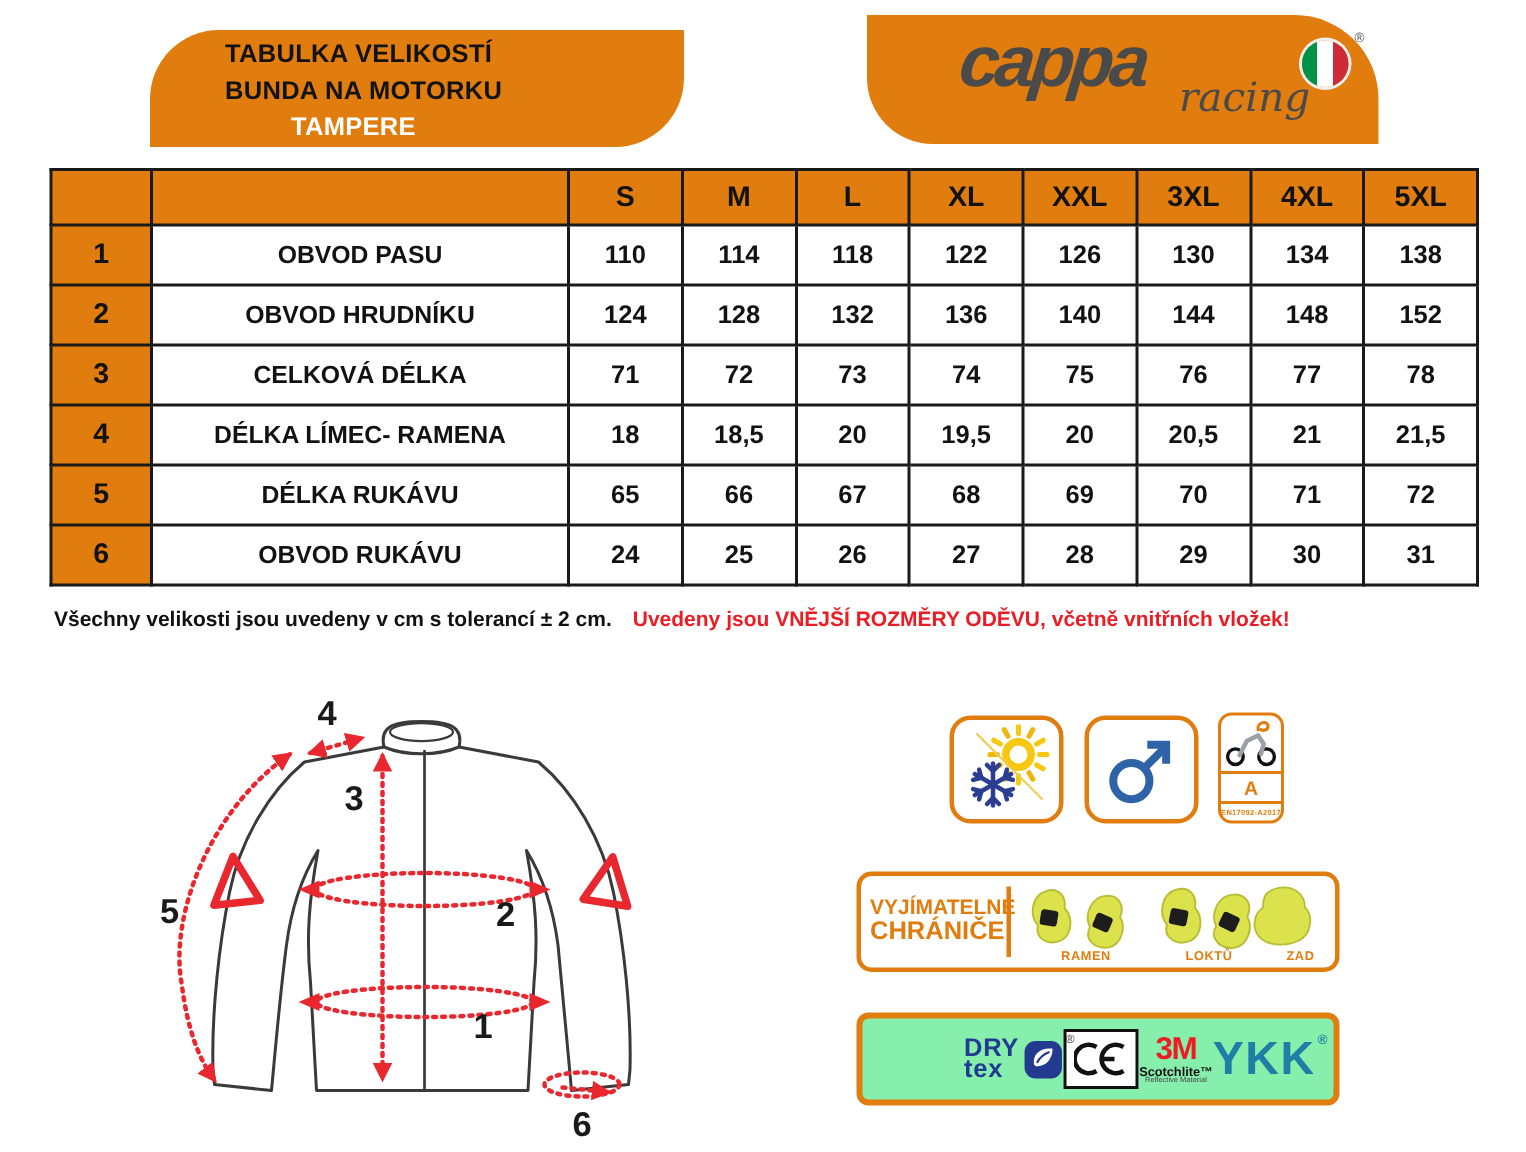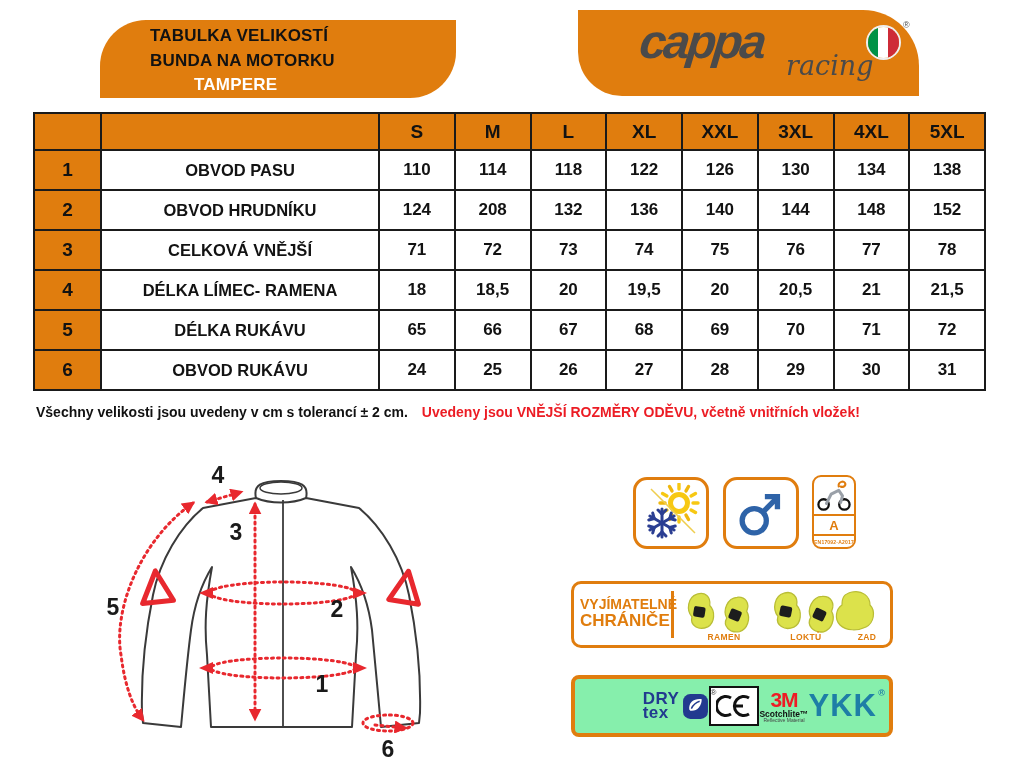--- a/index.html
+++ b/index.html
@@ -137,31 +137,31 @@
         <td class="val-c">122</td>
         <td class="val-c">126</td>
         <td class="val-c">130</td>
         <td class="val-c">134</td>
         <td class="val-c">138</td>
       </tr>
       <tr>
         <td class="oc num-c">2</td>
         <td class="label-c">OBVOD HRUDNÍKU</td>
         <td class="val-c">124</td>
-        <td class="val-c">208</td>
+        <td class="val-c">128</td>
         <td class="val-c">132</td>
         <td class="val-c">136</td>
         <td class="val-c">140</td>
         <td class="val-c">144</td>
         <td class="val-c">148</td>
         <td class="val-c">152</td>
       </tr>
       <tr>
         <td class="oc num-c">3</td>
-        <td class="label-c">CELKOVÁ VNĚJŠÍ</td>
+        <td class="label-c">CELKOVÁ DÉLKA</td>
         <td class="val-c">71</td>
         <td class="val-c">72</td>
         <td class="val-c">73</td>
         <td class="val-c">74</td>
         <td class="val-c">75</td>
         <td class="val-c">76</td>
         <td class="val-c">77</td>
         <td class="val-c">78</td>
       </tr>
       <tr>

